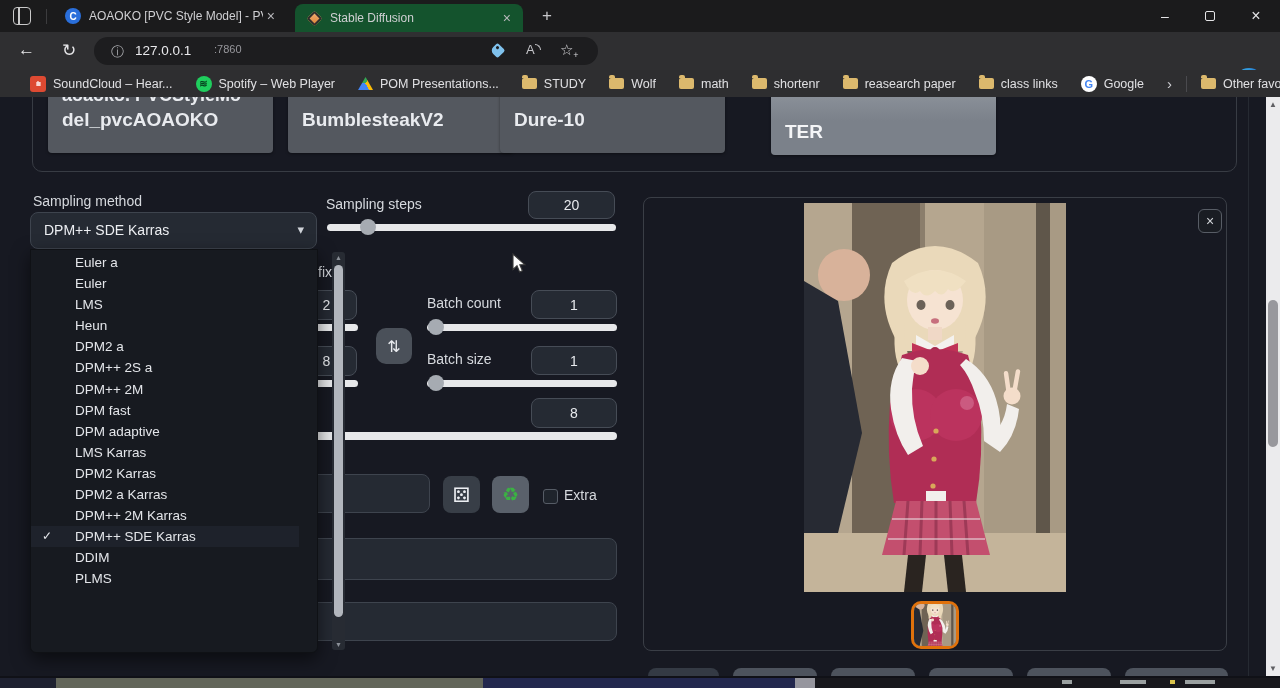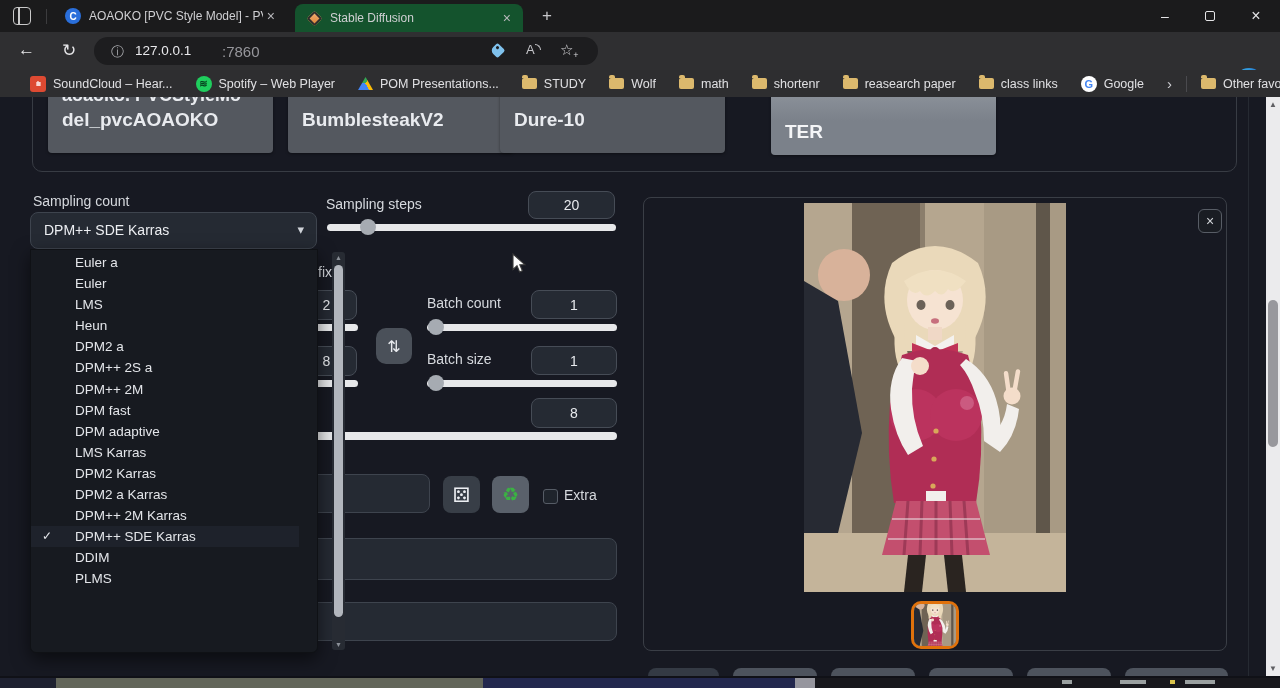--- a/index.html
+++ b/index.html
@@ -24,21 +24,21 @@
   #win-min { left:1145px; }
   #win-restore { left:1190px; }
   #win-restore .sq { width:10px; height:10px; border:1.2px solid #e4e4e6; border-radius:2px; }
   #win-close { left:1236px; font-size:16px; }
 
   #navbar { position:absolute; left:0; top:32px; width:1280px; height:38px; background:#2f2f31; }
   .nav-ic { position:absolute; color:#e6e6e8; font-size:17px; top:8px; }
   #urlpill { position:absolute; left:94px; top:5px; width:504px; height:28px; background:#1d1d1f; border-radius:14px; }
   #urlpill .info { position:absolute; left:17px; top:6px; font-size:13px; color:#aaabaf; }
   #urlpill .host { position:absolute; left:41px; top:6px; font-size:13.5px; color:#e9e9ec; }
-  #urlpill .port { position:absolute; left:128px; top:6px; font-size:15px; color:#97979c; }
+  #urlpill .port { position:absolute; left:120px; top:6px; font-size:11px; color:#97979c; }
   .tag-ic { position:absolute; left:398px; top:8px; width:11px; height:11px; background:#7fc1ec; border-radius:2px 2px 2px 5px; transform:rotate(45deg); }
   .tag-ic::after { content:""; position:absolute; left:2px; top:2px; width:3px; height:3px; border-radius:50%; background:#1d1d1f; }
   .aloud { position:absolute; left:432px; top:5px; color:#c3c3c7; font-size:13px; }
   .aloud::after { content:""; position:absolute; right:-6px; top:2px; width:5px; height:5px; border:1.4px solid #c3c3c7; border-left:none; border-bottom:none; border-radius:0 6px 0 0; }
   .star-add { position:absolute; left:466px; top:4px; color:#d5d5d8; font-size:15px; }
   .star-add .mini { position:absolute; right:-5px; bottom:-1px; font-size:9px; color:#d5d5d8; }
   .ext { position:absolute; top:40px; width:22px; height:22px; border-radius:5px; display:flex; align-items:center; justify-content:center; font-size:10px; font-weight:bold; }
   .ext.rnd { border-radius:50%; }
   .ext.grad-globe { background:linear-gradient(140deg,#4a79d4 55%,#e8a33d 55%) !important; }
   .ext.grad-m { background:linear-gradient(140deg,#b03ae0,#6d2bd9) !important; }
@@ -260,21 +260,21 @@
           <span class="l1"></span>
           <span class="l2">Dure-10</span>
         </div>
 
         <div class="mcard hl" style="left: 771px;">
           <span class="l1"></span>
           <span class="l2">TER</span>
         </div>
       </div>
 
-    <span class="lbl" style="left:33px;top:96px">Sampling count</span>
+    <span class="lbl" style="left:33px;top:96px">Sampling method</span>
     <div class="panelbox" id="samp-select">
       <span class="val">DPM++ SDE Karras</span>
       <span class="caret">▾</span>
     </div>
 
     <div id="samplist">
 
         <div class="opt">
           <span>Euler a</span>
         </div>

